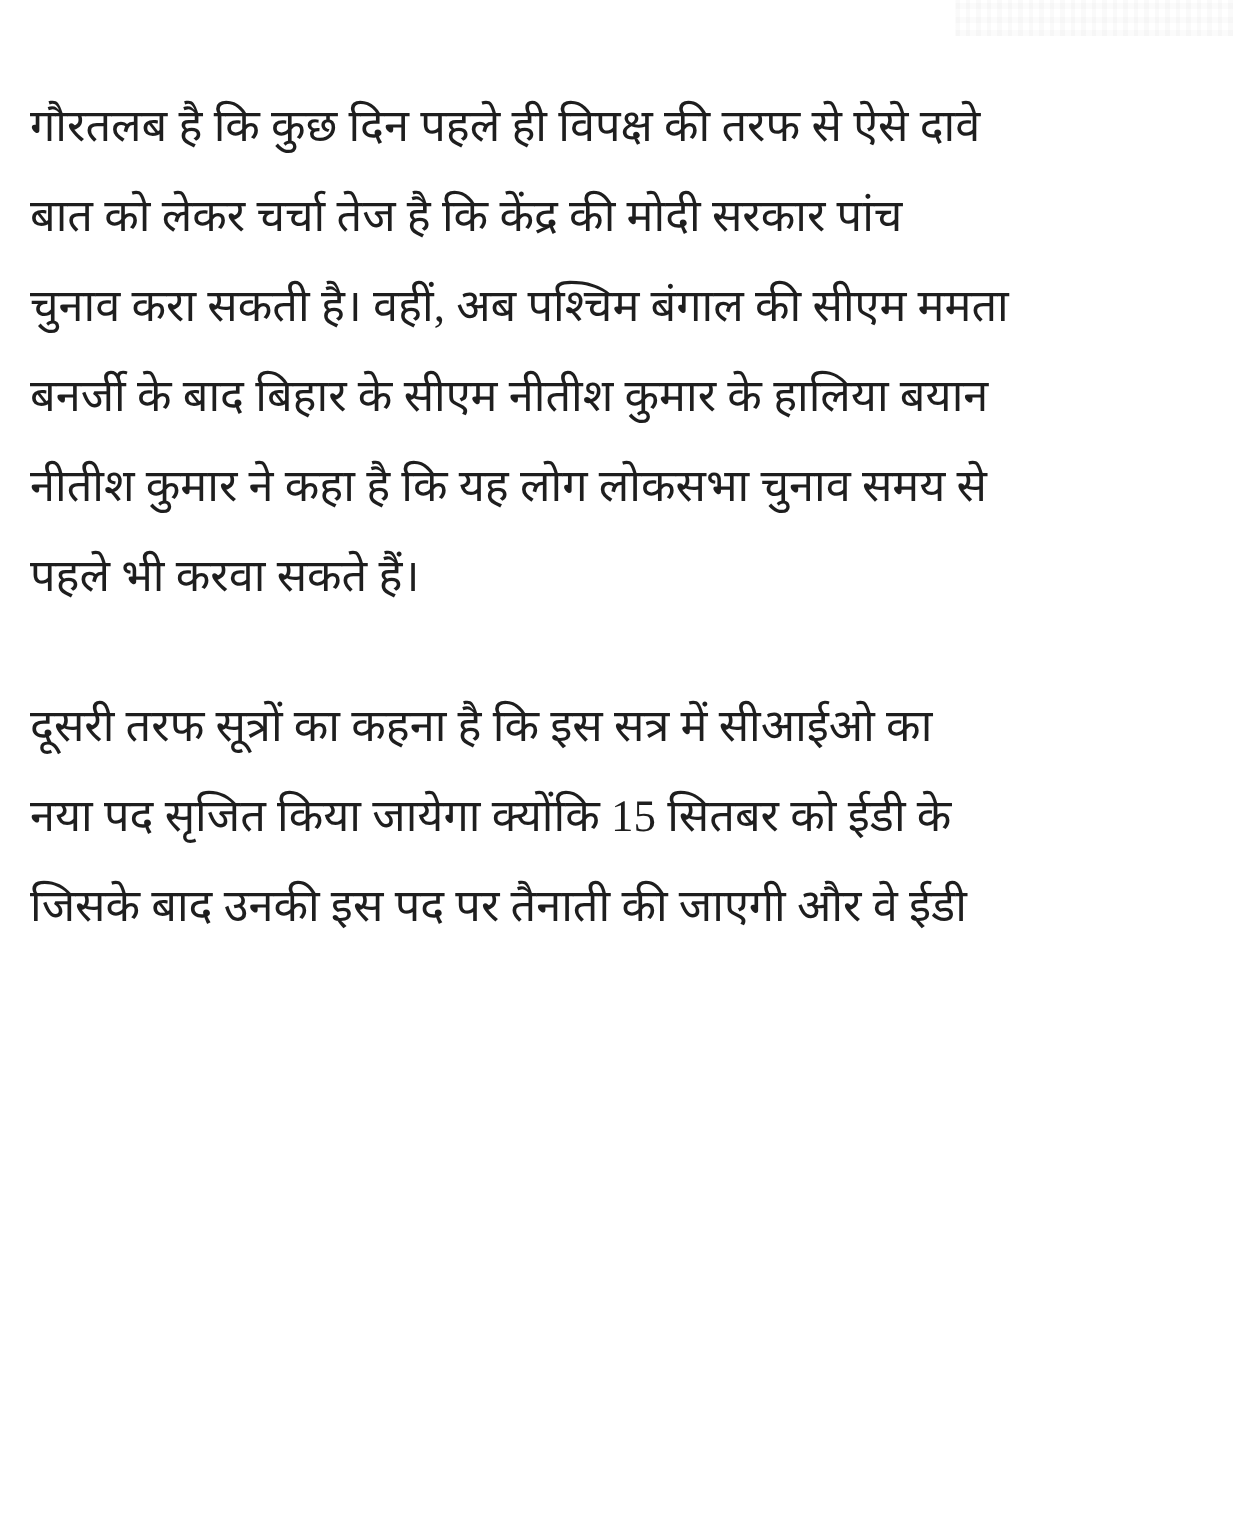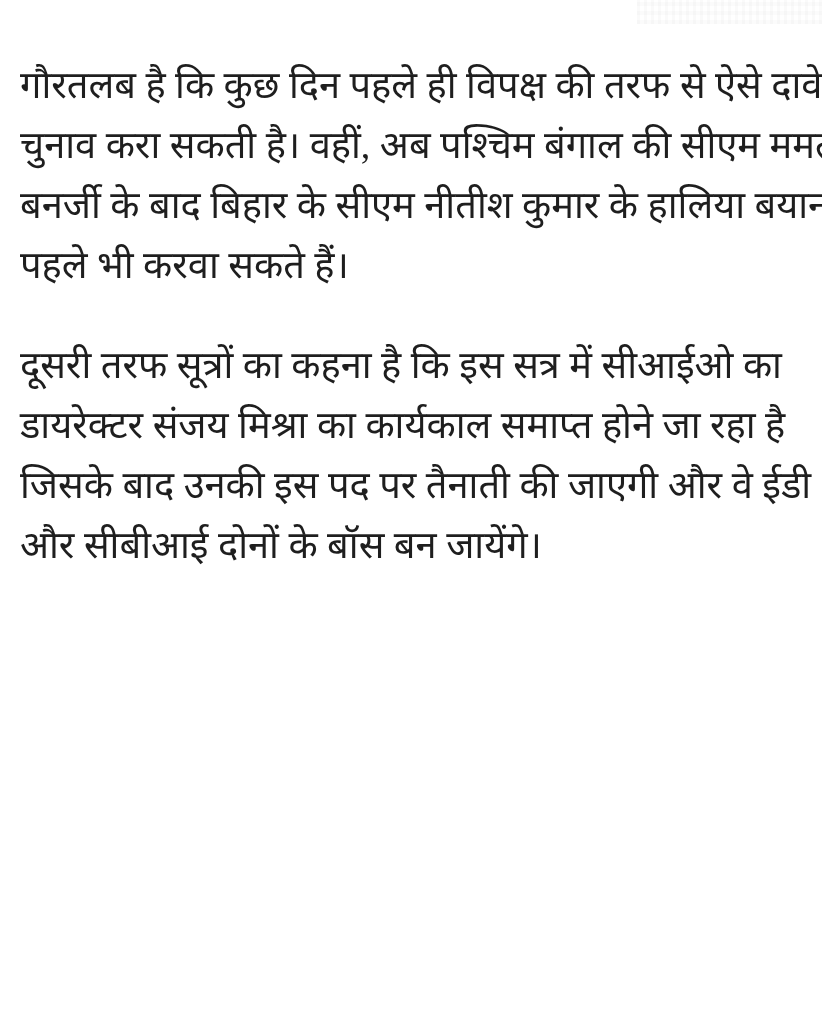--- a/index.html
+++ b/index.html
@@ -33,40 +33,41 @@
     position: absolute;
     top: 55px;
     left: 20px;
     right: 18px;
     color: #1e1e1e;
   }
   .para {
     margin: 0 0 40px 0;
   }
   .line {
-    font-size: 38px;
+    font-size: 30px;
     line-height: 60px;
     white-space: nowrap;
     letter-spacing: 0px;
   }
 </style>
 </head>
 <body>
 
 <div class="watermark-remnant"></div>
 
 <div class="article">
 
   <div class="para">
     <div class="line">गौरतलब है कि कुछ दिन पहले ही विपक्ष की तरफ से ऐसे दावे</div>
+    <div class="line">बात को लेकर चर्चा तेज है कि केंद्र की मोदी सरकार पांच</div>
     <div class="line">चुनाव करा सकती है। वहीं, अब पश्चिम बंगाल की सीएम ममता</div>
     <div class="line">बनर्जी के बाद बिहार के सीएम नीतीश कुमार के हालिया बयान</div>
+    <div class="line">नीतीश कुमार ने कहा है कि यह लोग लोकसभा चुनाव समय से</div>
     <div class="line">पहले भी करवा सकते हैं।</div>
   </div>
 
   <div class="para">
     <div class="line">दूसरी तरफ सूत्रों का कहना है कि इस सत्र में सीआईओ का</div>
-    <div class="line">डायरेक्टर संजय मिश्रा का कार्यकाल समाप्त होने जा रहा है</div>
+    <div class="line">नया पद सृजित किया जायेगा क्योंकि 15 सितबर को ईडी के</div>
     <div class="line">जिसके बाद उनकी इस पद पर तैनाती की जाएगी और वे ईडी</div>
-    <div class="line">और सीबीआई दोनों के बॉस बन जायेंगे।</div>
   </div>
 
 </div>
 
 </body></html>

